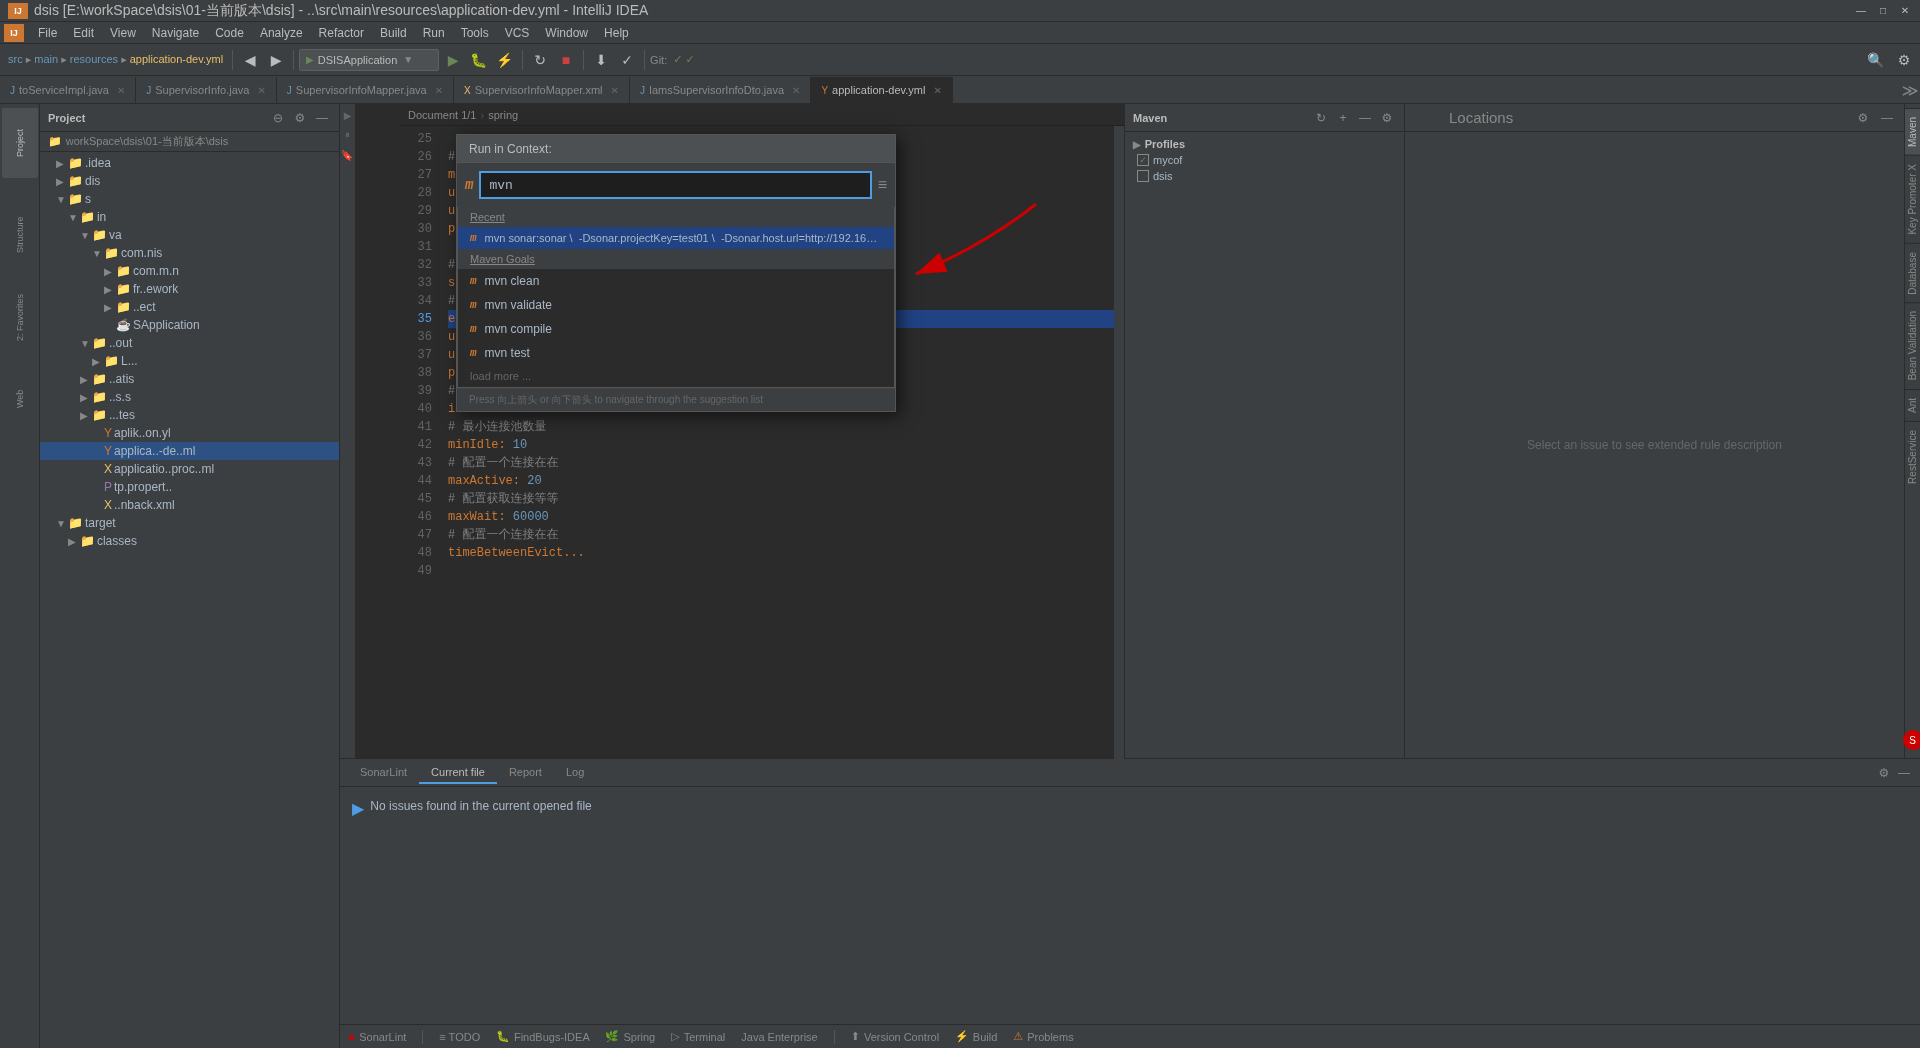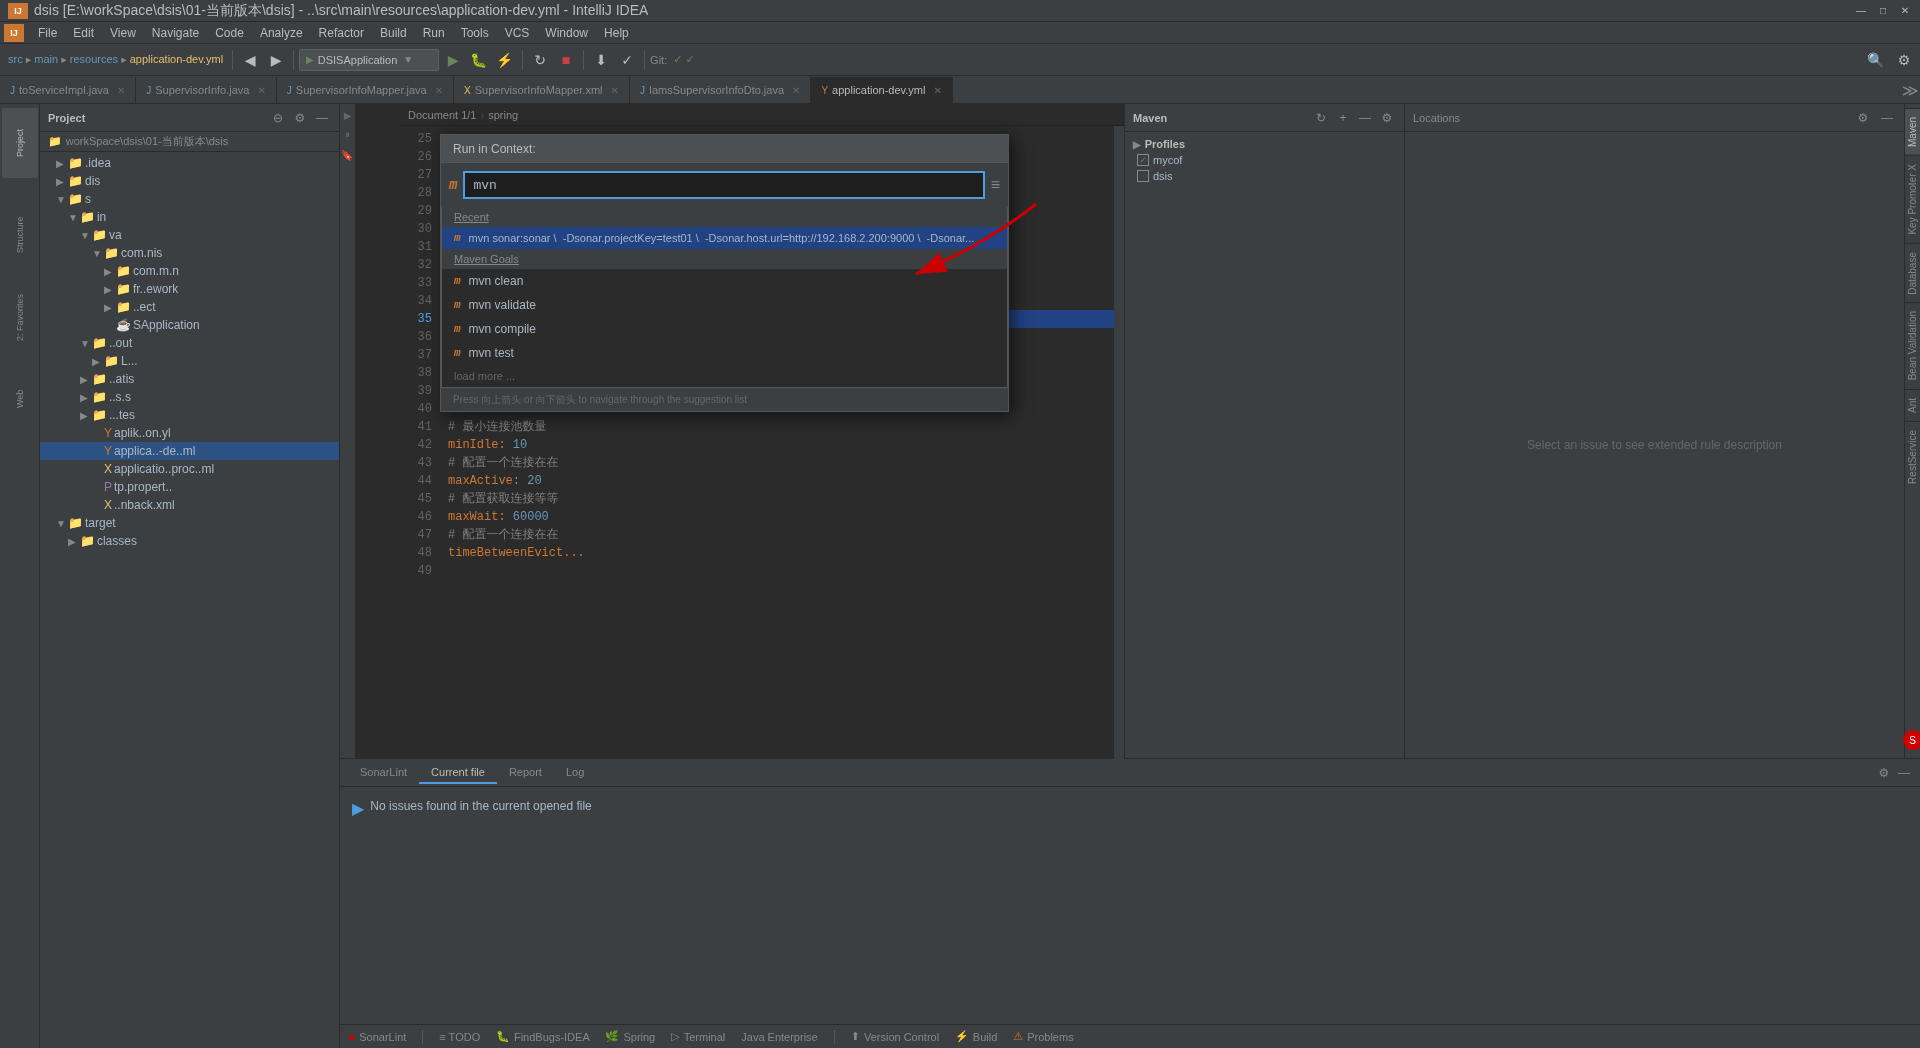--- a/index.html
+++ b/index.html
@@ -119,21 +119,21 @@
     ::-webkit-scrollbar-thumb { background: #555; border-radius: 3px; }
 
     
     #left-vtabs { width: 40px; background: #3c3f41; border-right: 1px solid #2b2b2b; display: flex; flex-direction: column; align-items: center; padding-top: 4px; gap: 2px; }
     .lvtab { width: 36px; height: 70px; display: flex; align-items: center; justify-content: center; font-size: 9px; color: #888; cursor: pointer; writing-mode: vertical-rl; transform: rotate(180deg); border-radius: 2px; text-align: center; }
     .lvtab.active { background: #4c5052; color: #bbbbbb; }
 
     
     #sonarlint-right { width: 500px; background: #3c3f41; border-left: 1px solid #2b2b2b; display: flex; flex-direction: column; }
     #sonarlint-right-header { height: 28px; display: flex; align-items: center; padding: 0 8px; border-bottom: 1px solid #2b2b2b; gap: 8px; }
-    .sl-header-title { font-size: 11px; color: #888; }
+    .sl-header-title { font-size: 15px; color: #888; margin-left: 36px; }
     .sl-header-right { margin-left: auto; display: flex; gap: 6px; }
     .sl-btn { width: 18px; height: 18px; color: #888; font-size: 12px; display: flex; align-items: center; justify-content: center; cursor: pointer; }
     #sonarlint-right-content { flex: 1; display: flex; align-items: center; justify-content: center; color: #666; font-size: 12px; }
 
     
     #breadcrumb { height: 22px; background: #2b2b2b; display: flex; align-items: center; padding: 0 8px; font-size: 11px; color: #888; gap: 4px; border-bottom: 1px solid #222; }
     .breadcrumb-sep { color: #555; }
   </style>
 </head>
 <body>
@@ -448,21 +448,21 @@
             <div><span class="c-key">    maxActive:</span> <span class="c-num">20</span></div>
             <div><span class="c-comment">  # 配置获取连接等等</span></div>
             <div><span class="c-key">    maxWait:</span> <span class="c-num">60000</span></div>
             <div><span class="c-comment">  # 配置一个连接在在</span></div>
             <div><span class="c-key">    timeBetweenEvict...</span></div>
           </div>
         </div>
 
         <div style="position:absolute;right:0;top:22px;width:10px;height:100%;background:#3c3f41;"></div>
 
-        <div id="run-context-overlay" style="position:absolute;top:30px;left:84px;width:569px;">
+        <div id="run-context-overlay" style="position:absolute;top:30px;left:100px;width:440px;">
           <div id="run-context-header">
             <span>Run in Context:</span>
           </div>
           <div id="run-context-input-row">
             <span id="mvn-input-icon" style="color:#cc7832;font-style:italic;font-weight:bold;font-family:'Courier New',monospace;font-size:14px;">m</span>
             <input id="mvn-input" type="text" value="mvn" style="flex: 1 1 0%; height: 28px; background: rgb(30, 30, 30); border: 2px solid rgb(78, 157, 227); color: rgb(169, 183, 198); font-size: 13px; padding: 0px 8px; font-family: &quot;Courier New&quot;, monospace; outline: none;">
             <span class="filter-icon" style="color:#888;font-size:16px;">≡</span>
           </div>
           <div id="run-context-dropdown">
             <div class="dropdown-section-header">Recent</div>

